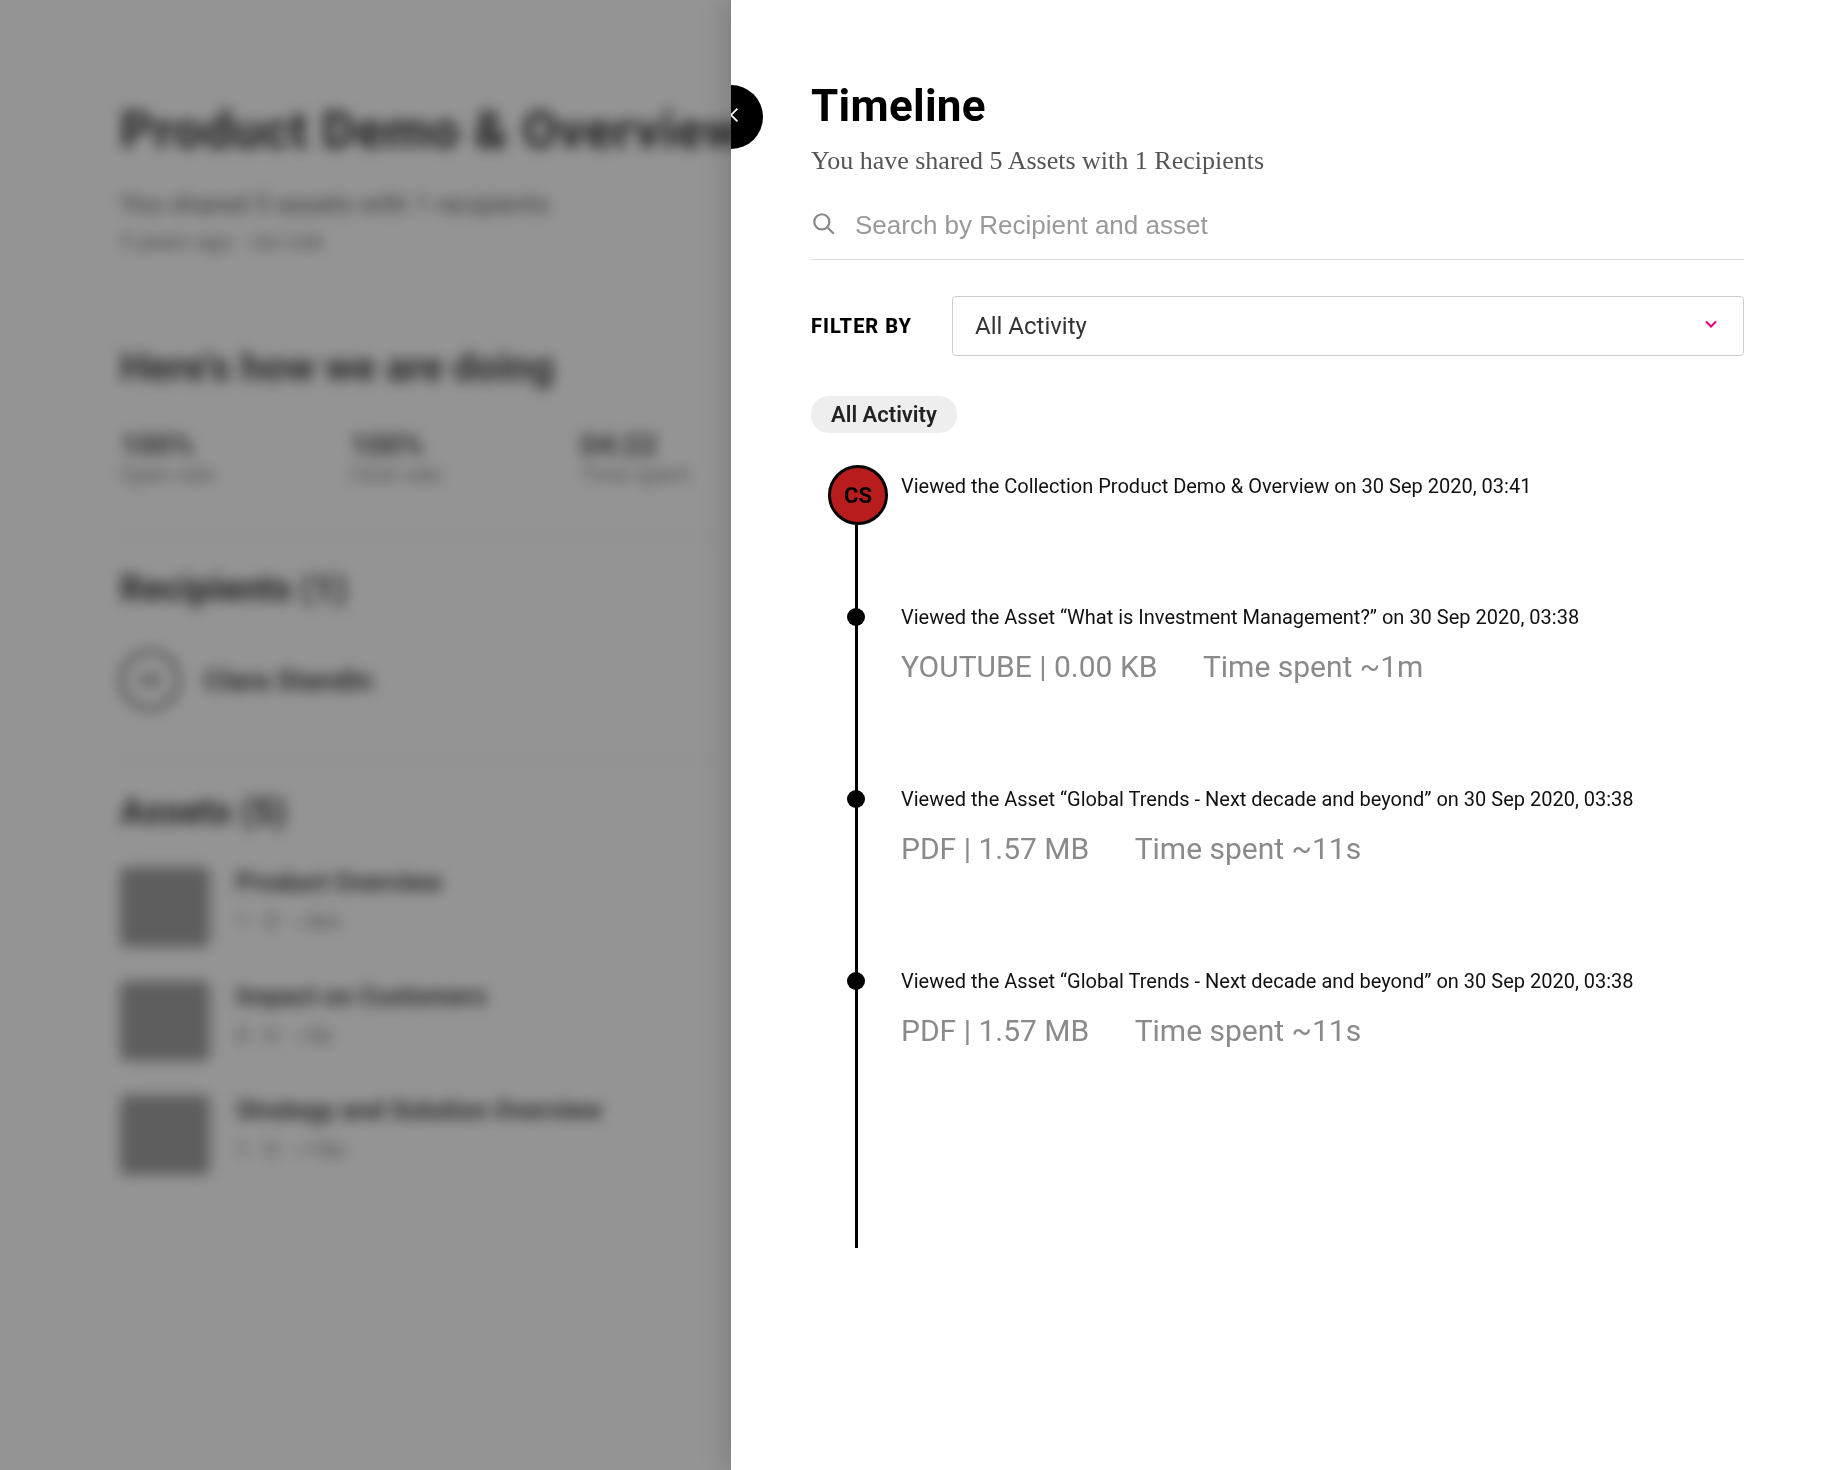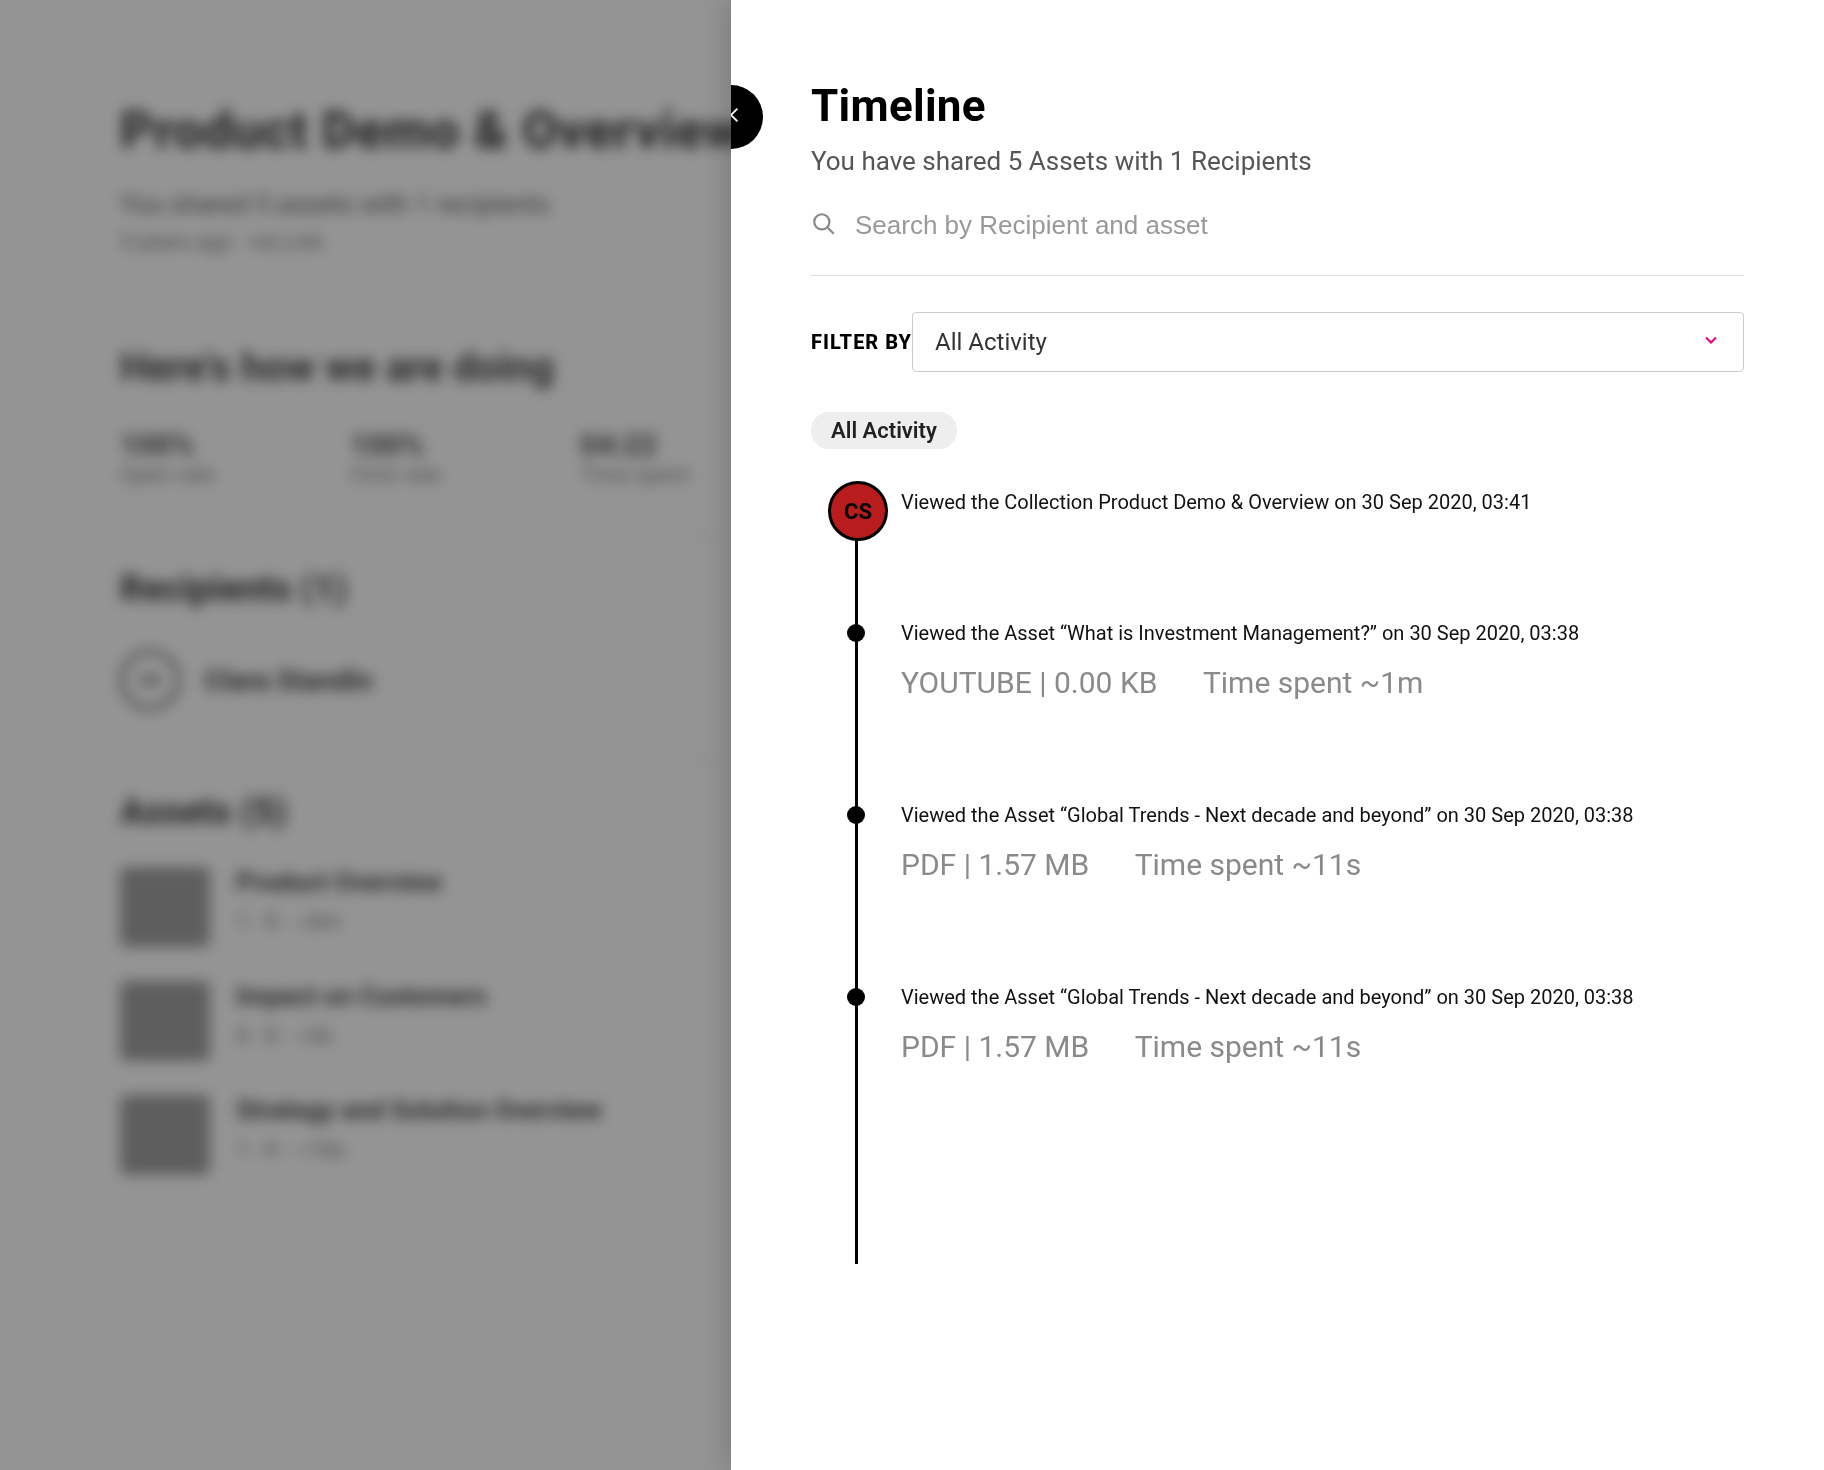--- a/index.html
+++ b/index.html
@@ -52,30 +52,30 @@
   .close-btn {
     position:absolute; top:85px; left:-32px;
     width:64px; height:64px; border-radius:50%;
     background:#000; color:#fff; border:none;
     display:flex; align-items:center; justify-content:center;
     cursor:pointer; font-size:26px;
   }
   .close-btn svg { width:22px; height:22px; stroke:#fff; stroke-width:2; }
 
   .panel h1 { font-size:44px; font-weight:700; letter-spacing:0.3px; }
-  .panel .subtitle { margin-top:14px; font-size:26px; color:#555; }
-
-  .search-row { margin-top:34px; display:flex; align-items:center; gap:18px; border-bottom:1px solid #ddd; padding-bottom:34px; }
+  .panel .subtitle { margin-top:14px; font-size:26px; color:#555;font-family:Liberation Serif, serif; }
+
+  .search-row { margin-top:34px; display:flex; align-items:center; gap:18px; border-bottom:1px solid #ddd; padding-bottom:18px; }
   .search-row svg { width:26px; height:26px; stroke:#888; stroke-width:2; fill:none; }
   .search-row input {
     border:none; outline:none; font-size:26px; color:#333; width:100%;
   }
   .search-row input::placeholder { color:#999; }
 
-  .filter-row { margin-top:36px; display:flex; align-items:center; }
+  .filter-row { margin-top:36px; display:flex; align-items:center; gap:40px; }
   .filter-label { font-size:20px; font-weight:800; letter-spacing:1px; }
   .filter-select {
     flex:1; border:1px solid #ccc; border-radius:4px;
     height:60px; display:flex; align-items:center; justify-content:space-between;
     padding:0 22px; font-size:24px; color:#333; cursor:pointer;
     background:#fff;
   }
   .filter-select .chev { color:#e6007a; }
   .filter-select svg { width:20px; height:20px; stroke:#e6007a; stroke-width:2.5; fill:none; }
 

